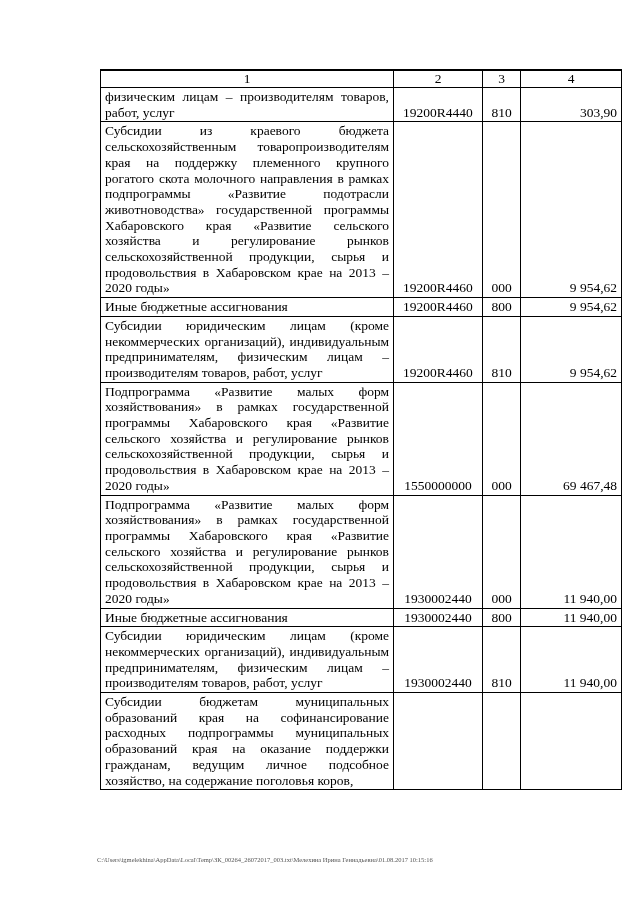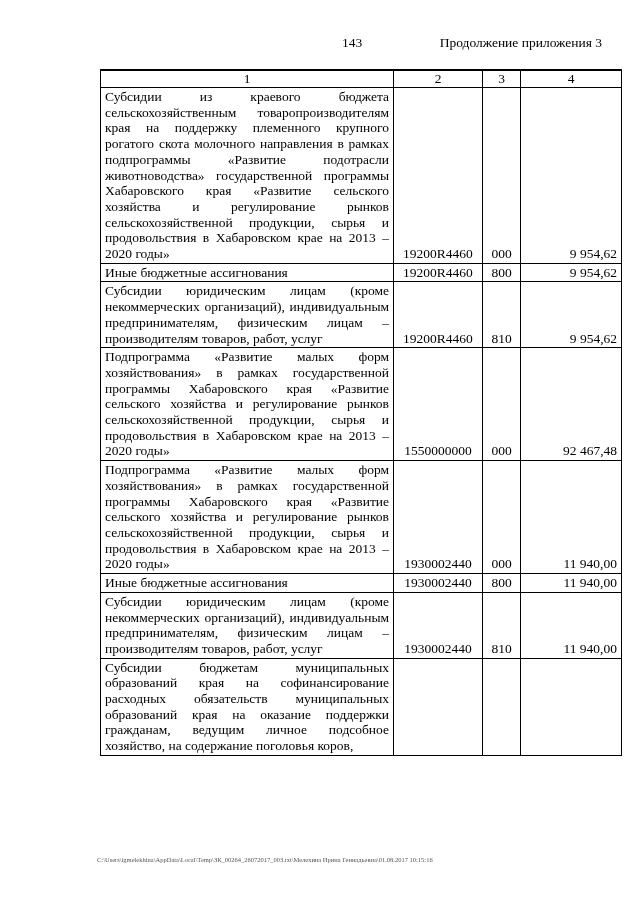--- a/index.html
+++ b/index.html
@@ -83,41 +83,43 @@
     font-size: 6.5px;
     color: #555555;
     white-space: nowrap;
   }
 </style>
 </head>
 <body>
 
 <div class="page">
 
-  <div class="page-header">
-    <span class="page-num">143</span>
-    <span class="continuation">Продолжение приложения 3</span>
-  </div>
 
   <table class="budget-table">
     <colgroup>
       <col style="width:293px">
       <col style="width:89px">
       <col style="width:38px">
       <col style="width:101px">
     </colgroup>
     <thead>
       <tr>
         <th>1</th>
         <th>2</th>
         <th>3</th>
         <th>4</th>
       </tr>
     </thead>
     <tbody>
+      <tr>
+        <td class="cell-name">физическим лицам – производителям товаров, работ, услуг</td>
+        <td class="cell-code">19200R4440</td>
+        <td class="cell-vid">810</td>
+        <td class="cell-amount">303,90</td>
+      </tr>
       <tr>
         <td class="cell-name">Субсидии из краевого бюджета сельскохозяйственным товаропроизводителям края на поддержку племенного крупного рогатого скота молочного направления в рамках подпрограммы «Развитие подотрасли животноводства» государственной программы Хабаровского края «Развитие сельского хозяйства и регулирование рынков сельскохозяйственной продукции, сырья и продовольствия в Хабаровском крае на 2013 – 2020 годы»</td>
         <td class="cell-code">19200R4460</td>
         <td class="cell-vid">000</td>
         <td class="cell-amount">9 954,62</td>
       </tr>
       <tr>
         <td class="cell-name">Иные бюджетные ассигнования</td>
         <td class="cell-code">19200R4460</td>
         <td class="cell-vid">800</td>
@@ -126,42 +128,42 @@
       <tr>
         <td class="cell-name">Субсидии юридическим лицам (кроме некоммерческих организаций), индивидуальным предпринимателям, физическим лицам – производителям товаров, работ, услуг</td>
         <td class="cell-code">19200R4460</td>
         <td class="cell-vid">810</td>
         <td class="cell-amount">9 954,62</td>
       </tr>
       <tr>
         <td class="cell-name">Подпрограмма «Развитие малых форм хозяйствования» в рамках государственной программы Хабаровского края «Развитие сельского хозяйства и регулирование рынков сельскохозяйственной продукции, сырья и продовольствия в Хабаровском крае на 2013 – 2020 годы»</td>
         <td class="cell-code">1550000000</td>
         <td class="cell-vid">000</td>
-        <td class="cell-amount">92 467,48</td>
+        <td class="cell-amount">69 467,48</td>
       </tr>
       <tr>
         <td class="cell-name">Подпрограмма «Развитие малых форм хозяйствования» в рамках государственной программы Хабаровского края «Развитие сельского хозяйства и регулирование рынков сельскохозяйственной продукции, сырья и продовольствия в Хабаровском крае на 2013 – 2020 годы»</td>
         <td class="cell-code">1930002440</td>
         <td class="cell-vid">000</td>
         <td class="cell-amount">11 940,00</td>
       </tr>
       <tr>
         <td class="cell-name">Иные бюджетные ассигнования</td>
         <td class="cell-code">1930002440</td>
         <td class="cell-vid">800</td>
         <td class="cell-amount">11 940,00</td>
       </tr>
       <tr>
         <td class="cell-name">Субсидии юридическим лицам (кроме некоммерческих организаций), индивидуальным предпринимателям, физическим лицам – производителям товаров, работ, услуг</td>
         <td class="cell-code">1930002440</td>
         <td class="cell-vid">810</td>
         <td class="cell-amount">11 940,00</td>
       </tr>
       <tr>
-        <td class="cell-name">Субсидии бюджетам муниципальных образований края на софинансирование расходных обязательств муниципальных образований края на оказание поддержки гражданам, ведущим личное подсобное хозяйство, на содержание поголовья коров,</td>
+        <td class="cell-name">Субсидии бюджетам муниципальных образований края на софинансирование расходных подпрограммы муниципальных образований края на оказание поддержки гражданам, ведущим личное подсобное хозяйство, на содержание поголовья коров,</td>
         <td class="cell-code"></td>
         <td class="cell-vid"></td>
         <td class="cell-amount"></td>
       </tr>
     </tbody>
   </table>
 
   <div class="page-footer">C:\Users\igmelekhina\AppData\Local\Temp\ЗК_00264_26072017_003.txt\Мелехина Ирина Геннадьевна\01.08.2017 10:15:16</div>
 
 </div>

